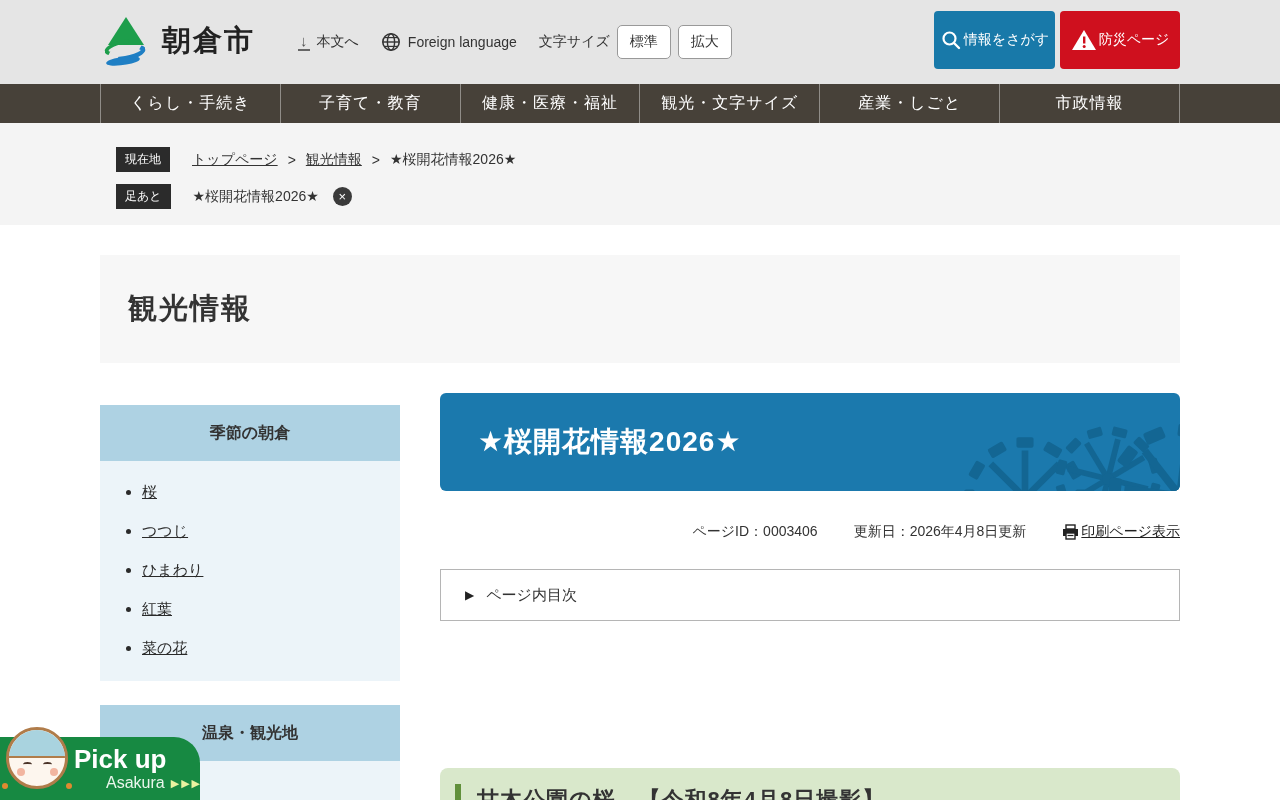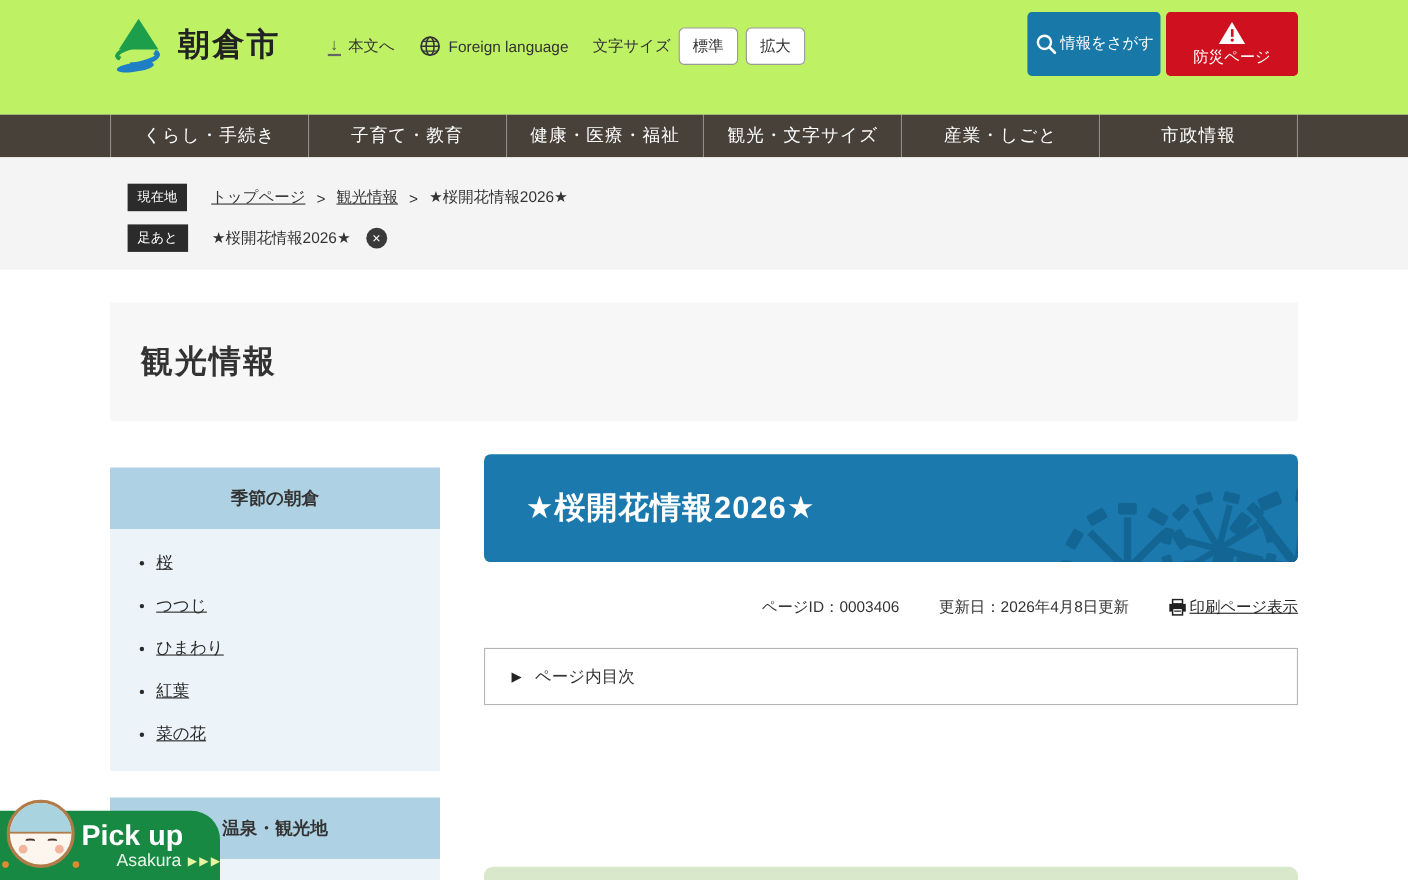--- a/index.html
+++ b/index.html
@@ -7,21 +7,21 @@
   body { font-family:"Liberation Sans","DejaVu Sans",sans-serif; color:#333; background:#fff; }
   .page { position:relative; width:1280px; height:800px; overflow:hidden; background:#fff; }
 
   
   .top-bar-seg { position:absolute; top:0; height:4px; background:#191919; }
   .tb1 { left:100px; width:325px; }
   .tb2 { left:467px; width:295px; }
   .tb3 { left:806px; width:124px; }
 
   
-  .site-header { position:relative; height:104px; background:#bef264; }
+  .site-header { position:relative; height:84px; background:#e5e5e5; }
   .logo { position:absolute; left:100px; top:15px; display:flex; align-items:center; gap:10px; cursor:pointer; }
   .logo-mark { position:relative; width:52px; height:52px; }
   .logo-tri { position:absolute; left:8px; top:2px; width:0; height:0;
     border-left:18px solid transparent; border-right:18px solid transparent; border-bottom:28px solid #1d9e4b; }
   .swoosh { position:absolute; border-radius:50%; }
   .sw-g { left:4px; top:26px; width:30px; height:13px; border:4px solid #1d9e4b; border-right-color:transparent; border-bottom-color:transparent; transform:rotate(-18deg); }
   .sw-b { left:12px; top:31px; width:34px; height:14px; border:5px solid #1f7fc4; border-left-color:transparent; border-top-color:transparent; transform:rotate(-15deg); }
   .sw-b2 { left:6px; top:42px; width:34px; height:8px; background:#1f7fc4; border-radius:50% / 60%; transform:rotate(-8deg); }
   .site-name { font-size:29px; font-weight:bold; color:#222; letter-spacing:2px; }
 
@@ -33,21 +33,21 @@
   .util-label { color:#333; }
   .opt-btn { min-width:34px; height:34px; padding:0 9px; background:#fff; border:1px solid #999; border-radius:5px; font-size:14px; color:#333; cursor:pointer; font-family:inherit; }
   .opt-wide { padding:0 12px; }
   .opt-black { background:#000; color:#fff; border-color:#000; }
   .opt-blue { background:#0202dd; color:#ffe100; border-color:#0202dd; }
 
   .search-btn { position:absolute; left:934px; top:11px; width:121px; height:58px; background:#1879a9; color:#fff;
     border:none; border-radius:4px; display:flex; flex-direction:row; align-items:center; justify-content:center; gap:2px;
     font-size:14px; cursor:pointer; font-family:inherit; }
   .bousai-btn { position:absolute; left:1060px; top:11px; width:120px; height:58px; background:#cf101e; color:#fff;
-    border:none; border-radius:4px; display:flex; flex-direction:column; align-items:center; justify-content:center; gap:2px;
+    border:none; border-radius:4px; display:flex; flex-direction:row; align-items:center; justify-content:center; gap:2px;
     font-size:14px; cursor:pointer; font-family:inherit; }
 
   
   .global-nav { height:39px; background:#474139; display:flex; align-items:stretch; padding:0 100px; }
   .nav-item { flex:1; display:flex; align-items:center; justify-content:center; color:#fff; font-size:16px;
     letter-spacing:1px; border-left:1px solid rgba(255,255,255,.4); cursor:pointer; }
   .nav-item:last-child { border-right:1px solid rgba(255,255,255,.4);text-align:center; }
 
   
   .breadcrumb-area { height:102px; background:#f4f4f4; padding:24px 0 0 116px; }

